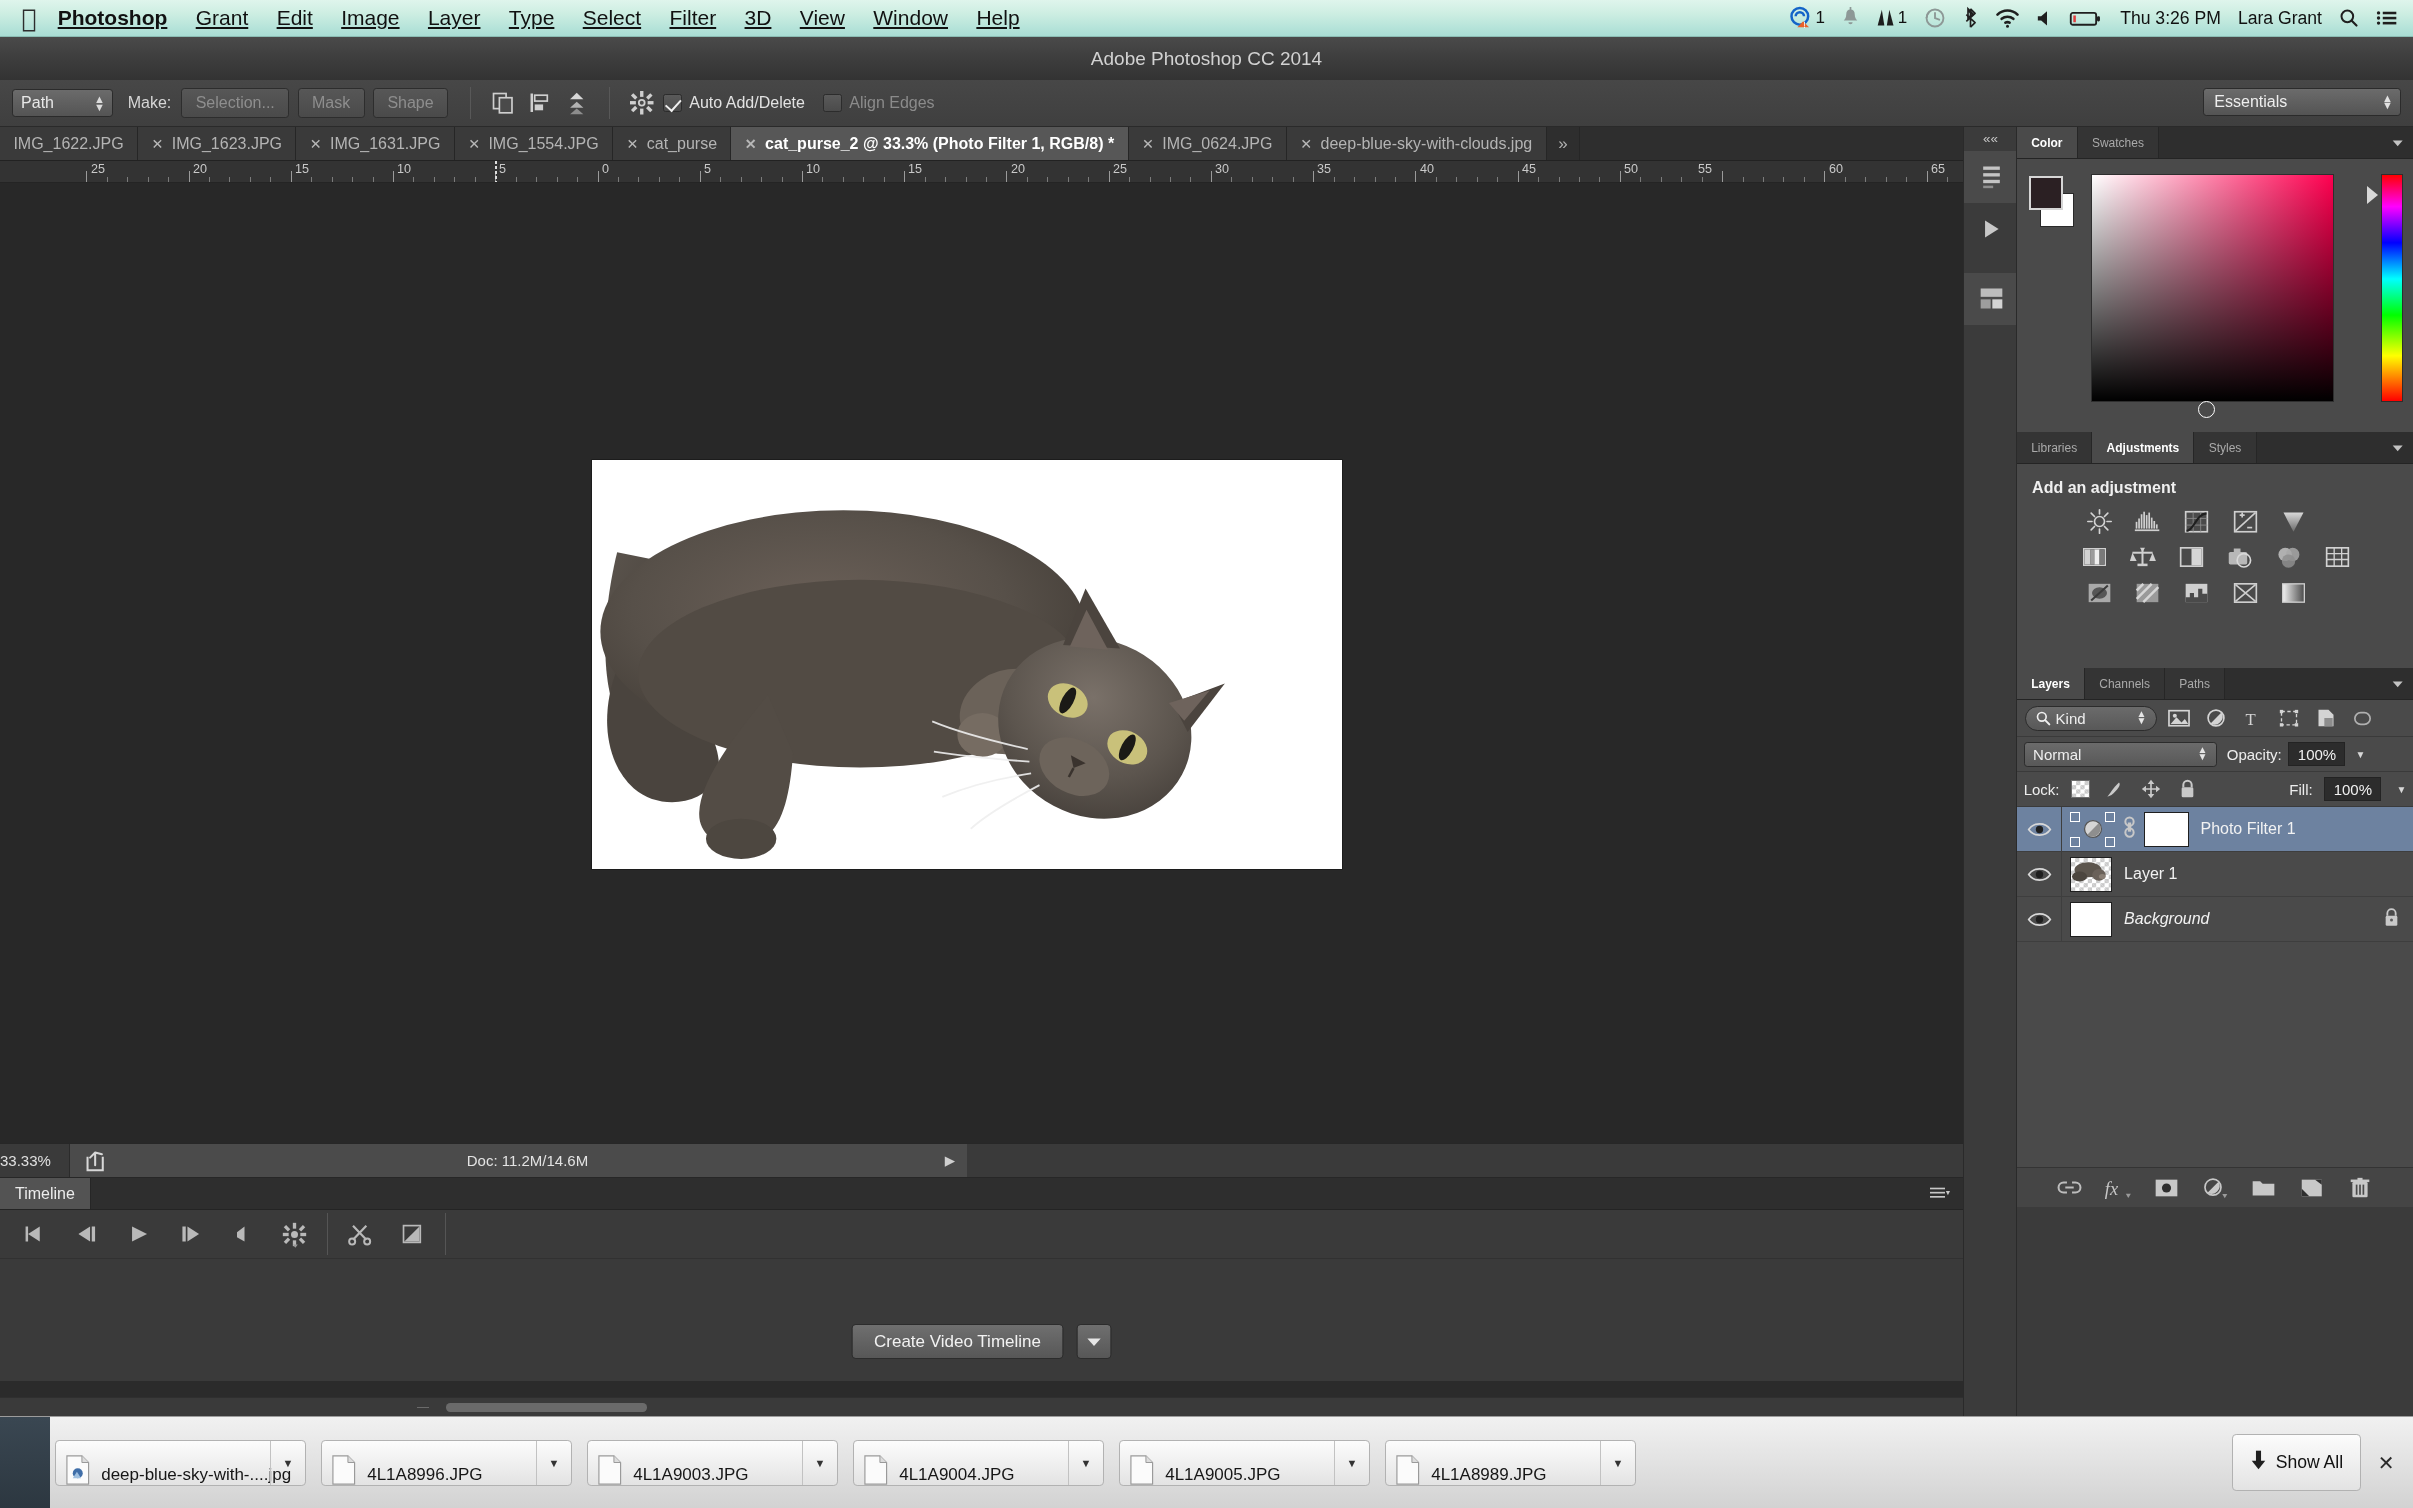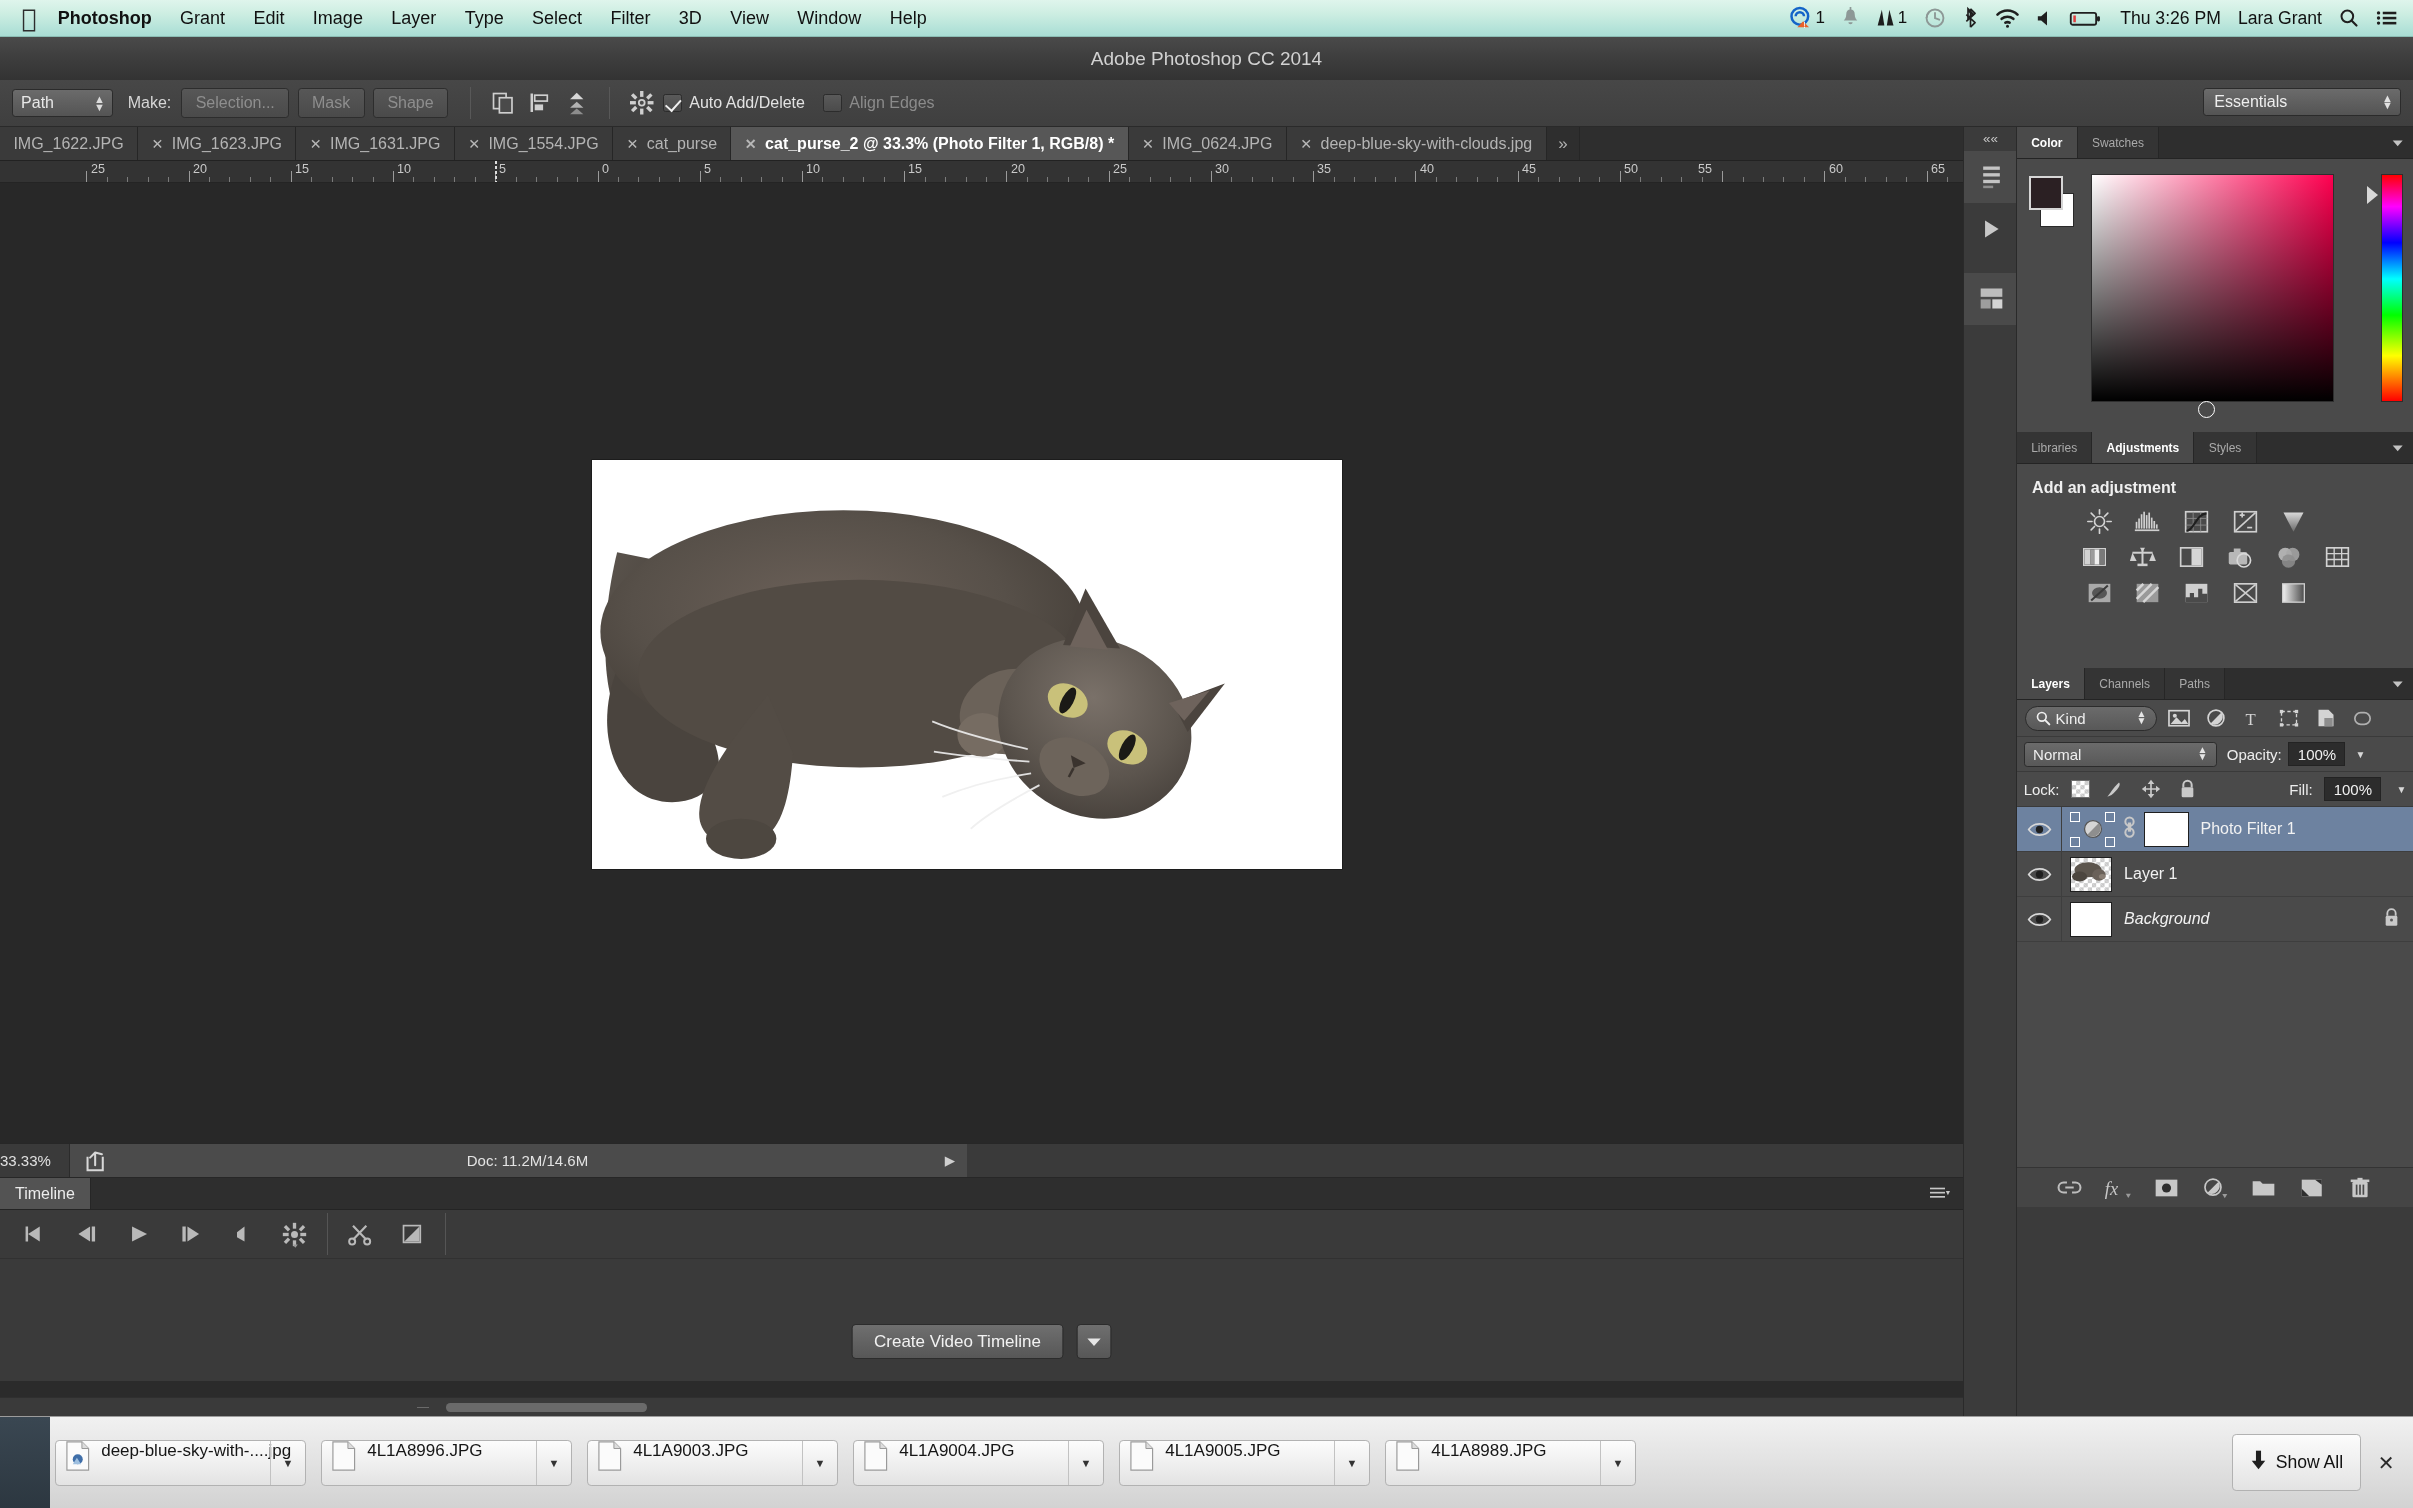--- a/index.html
+++ b/index.html
@@ -17,21 +17,21 @@
     position: absolute; left:0; top:0; width:2413px; height:37px;
     background: linear-gradient(180deg, #dff5ec 0%, #cdeee2 38%, #b7e4da 75%, #a9ddd4 100%);
     display:flex; align-items:center; padding:0 15px;
     border-bottom: 0.8px solid #8bbdb4;
   }
   .menubar .apple { width:28.5px; display:flex; justify-content:center; align-items:center; }
   .apple-glyph {
     font-size:25px; line-height:25px; color:#2d2d2d;
     font-family:"DejaVu Sans", sans-serif;
   }
-  .mb-item { font-size:18px; color:#111; padding:0 14.2px; white-space:nowrap; }
+  .mb-item { font-size:21px; color:#111; padding:0 14.2px; white-space:nowrap;text-decoration:underline; }
   .mb-item.bold { font-weight:bold; }
   .menubar .spacer { flex:1; }
   .mb-right { display:flex; align-items:center; gap:0px; }
   .mb-right > * { margin-left:17px; }
   .mb-text { font-size:17.6px; color:#111; white-space:nowrap; }
   .sysicon { position:relative; display:inline-flex; align-items:center; height:25px; }
   .sysicon svg { display:block; }
   .badge-num { font-size:17px; color:#111; margin-left:1.7px; }
 
   
@@ -306,21 +306,21 @@
     border-top:0.8px solid #9c9c9c;
     display:flex; align-items:center; padding:0 11.7px 0 55px; gap:15px;
   }
   .dlbar::before {
     content:""; position:absolute; left:0; top:0; width:50px; height:92px;
     background:linear-gradient(180deg,#3a4752,#2c3740);
   }
   .dl-item {
     height:46px; min-width:251px; border-radius:4.2px;
     background:linear-gradient(180deg,#fcfcfc,#e3e3e3);
-    border:0.8px solid #b2b2b2; display:flex; align-items:flex-start; padding:0 0 0 10px;
+    border:0.8px solid #b2b2b2; display:flex; align-items:flex-end; padding:0 0 0 10px;
     position:relative;
   }
   .dl-doc { width:23.5px; height:30px; position:relative; }
   .dl-name { font-size:17px; color:#161616; margin-left:11.7px; white-space:nowrap; }
   .dl-caret { position:absolute; right:0; top:0; bottom:0; width:35px;
               display:flex; align-items:center; justify-content:center;
               border-left:0.8px solid #c2c2c2; color:#333; font-size:11px; }
   .dl-showall {
     height:57px; border-radius:4.2px; background:linear-gradient(180deg,#fcfcfc,#e3e3e3);
     border:0.8px solid #b2b2b2; display:flex; align-items:center; gap:8.4px; padding:0 17px;

